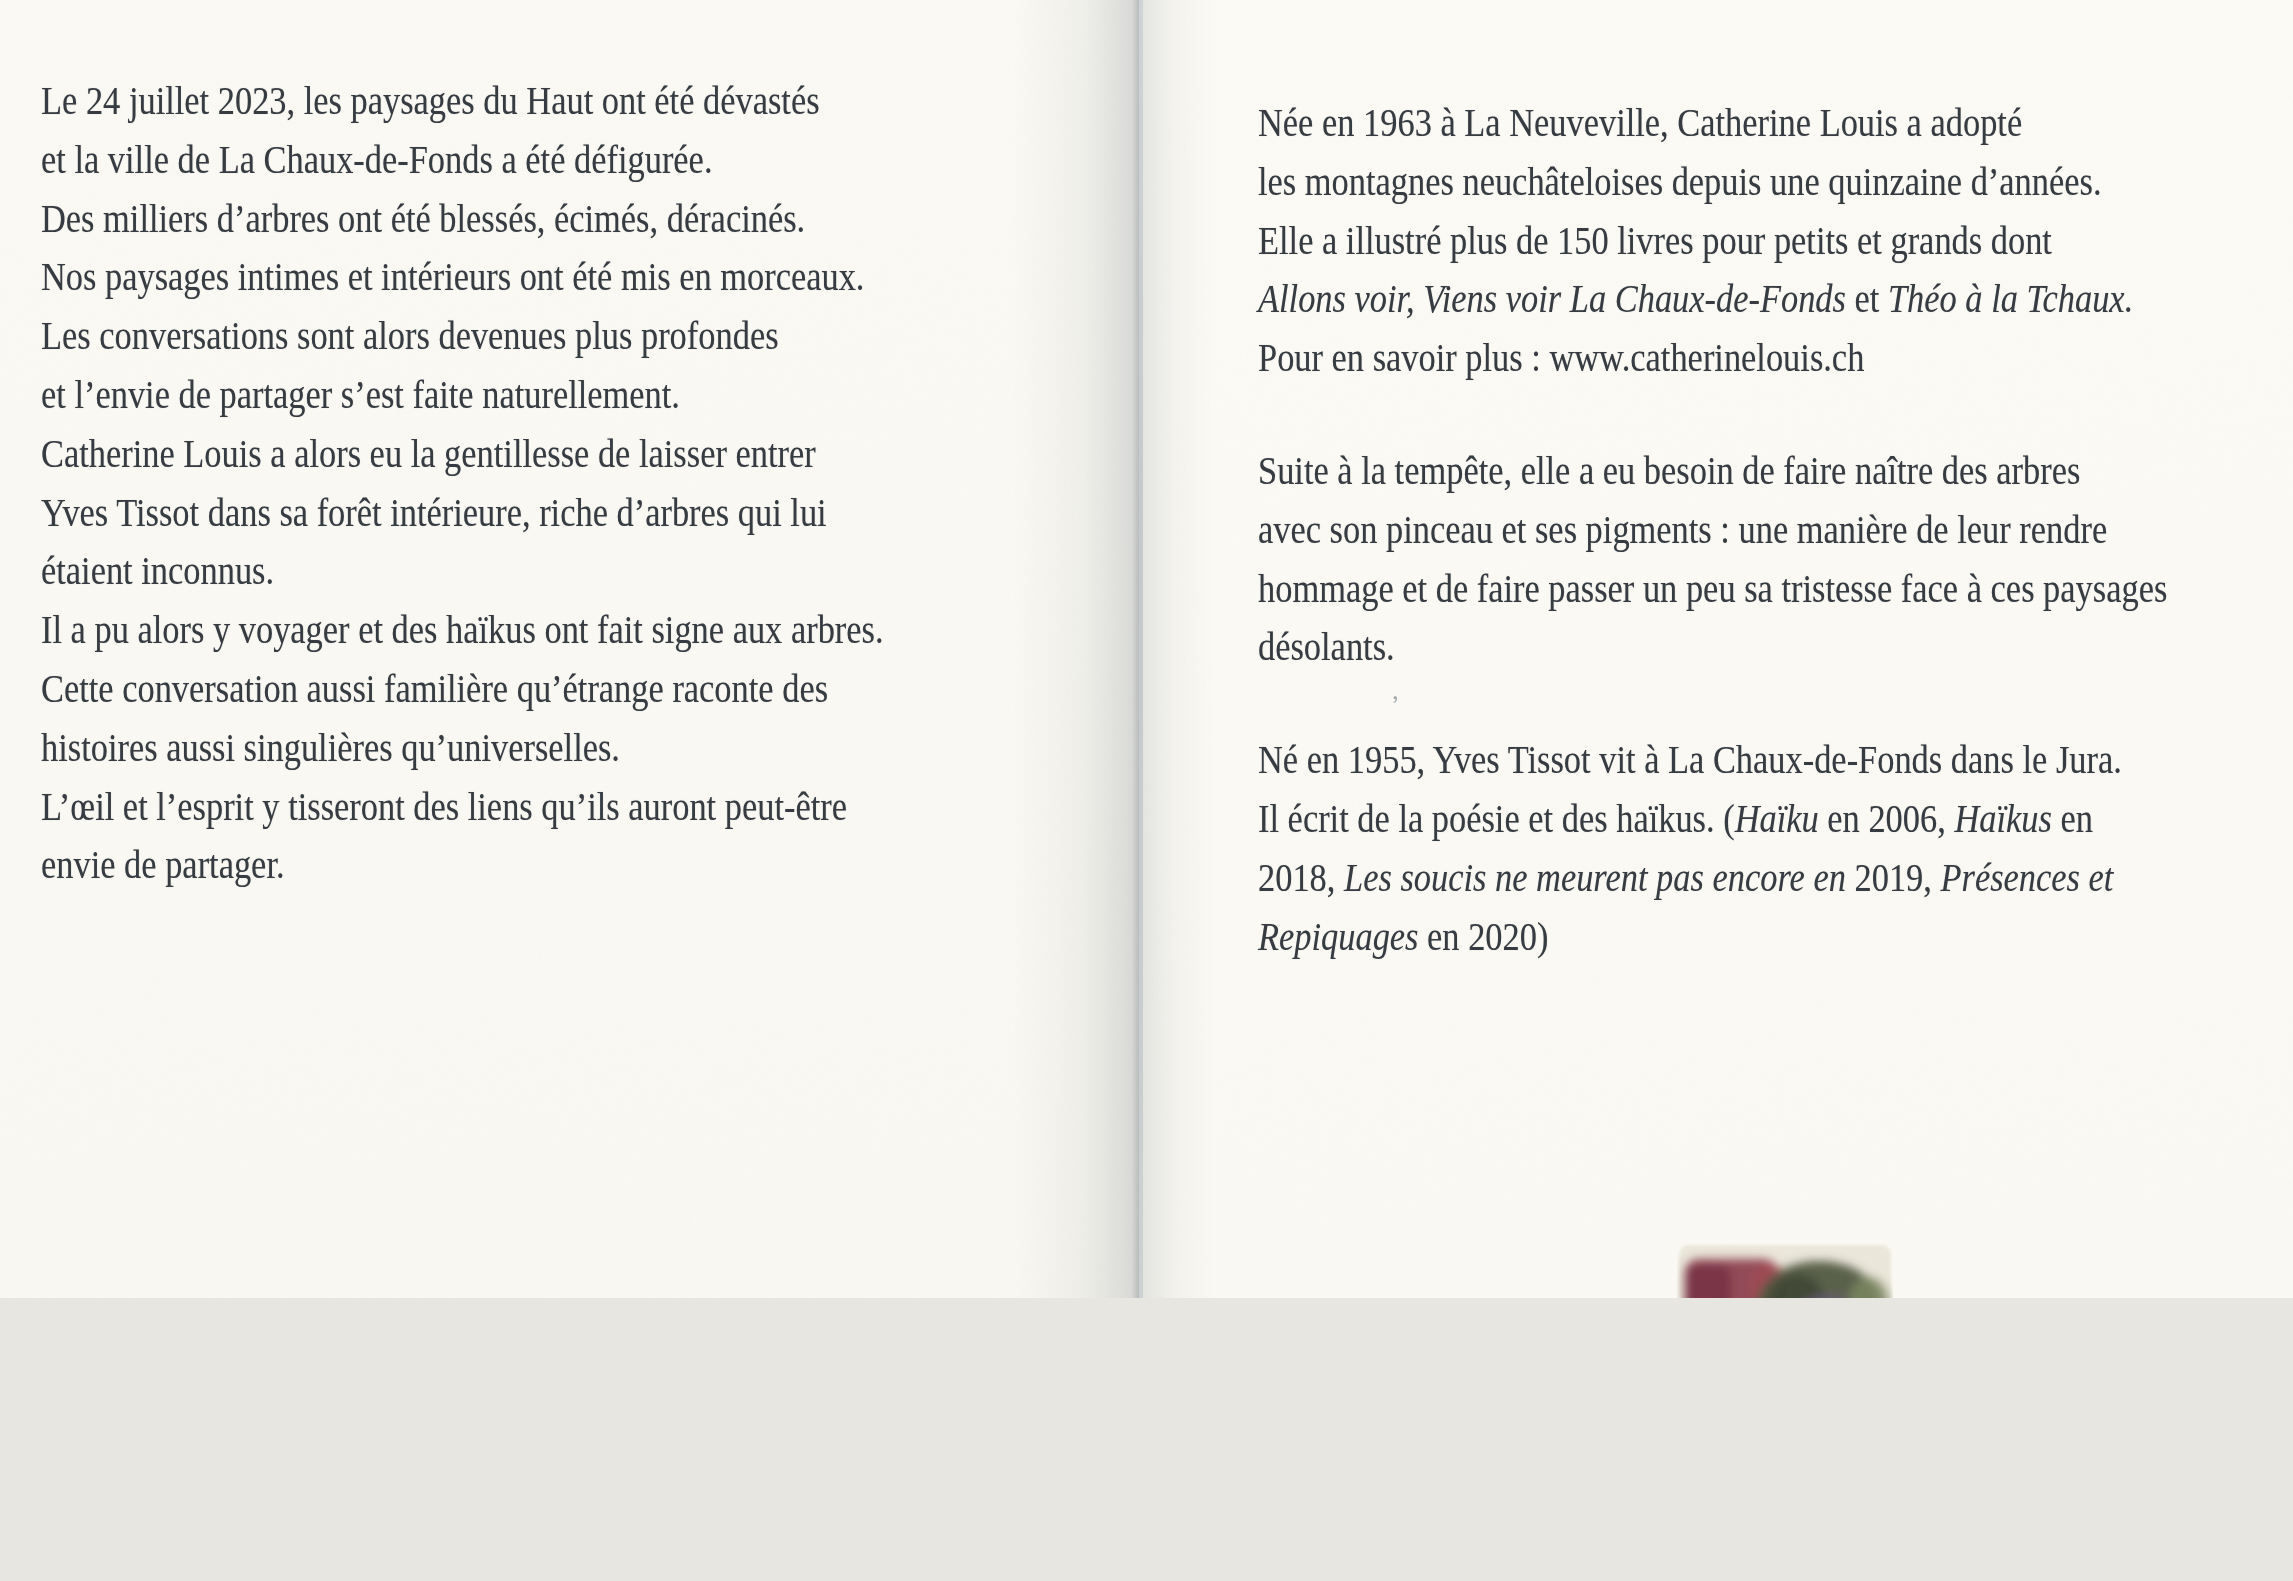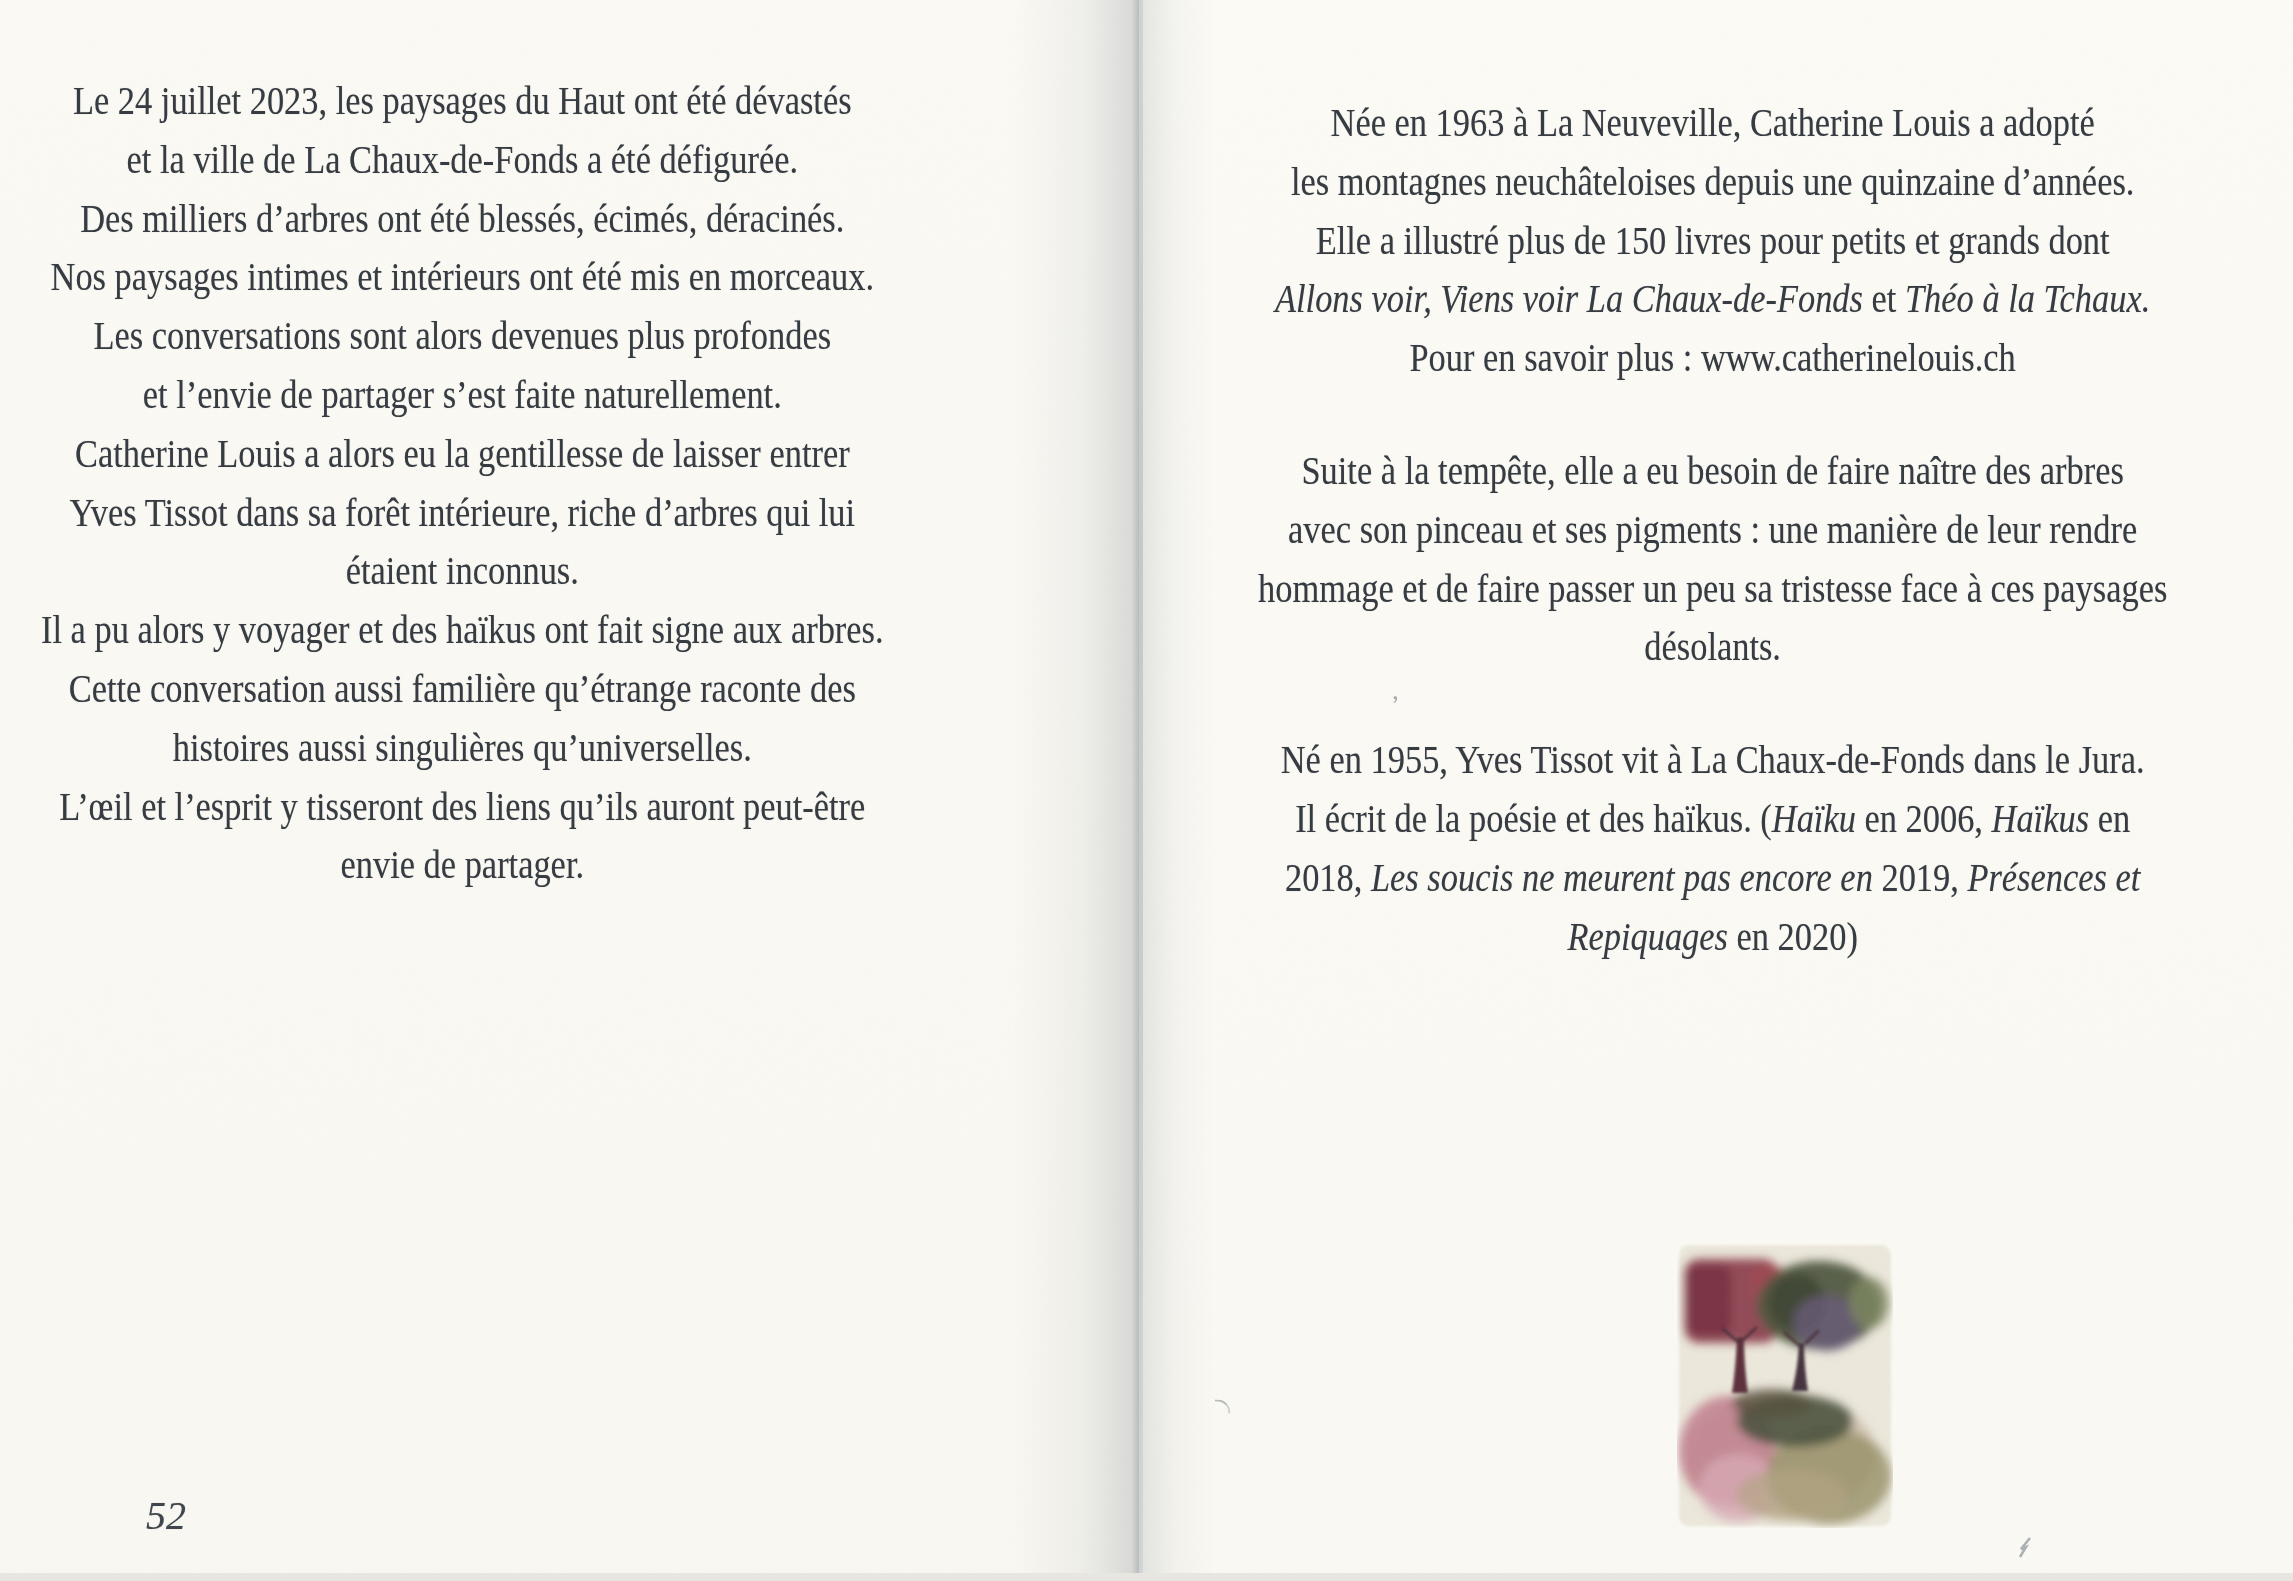--- a/index.html
+++ b/index.html
@@ -1,23 +1,22 @@
 <!DOCTYPE html>
 <html><head>
 <meta charset="utf-8">
 <style>
   html,body{margin:0;padding:0;background:#e8e6e0;}
   .spread{
     position:relative;
-    width:2293px;height:1573px;
+    width:2293px;height:1298px;
     overflow:hidden;
     background:#bef264;
     font-family:"Liberation Serif","DejaVu Serif",serif;
     color:var(--ink,#343a40);
-    text-align:center;
   }
   .page{position:absolute;top:0;height:1581px;}
   .page-left{left:0;width:1141px;background:linear-gradient(180deg,#fbfaf5 0%,#faf9f3 60%,#f9f8f2 100%);}
   .page-right{left:1141px;width:1152px;background:linear-gradient(180deg,#fcfbf6 0%,#fbfaf5 55%,#faf9f3 100%);}
   
   .gutter-shade-left{position:absolute;top:0;height:1581px;left:1012px;width:127px;
     background:linear-gradient(to right,rgba(150,155,158,0) 0%,rgba(150,155,158,0.10) 55%,rgba(128,135,140,0.26) 94%,rgba(108,116,122,0.45) 100%);}
   .gutter-line{position:absolute;top:0;height:1581px;left:1139px;width:4px;opacity:.8;
     background:linear-gradient(to bottom,#c6cbce 0%,#b7bec2 35%,#bfc5c8 70%,#c9cdd0 100%);}
   .gutter-shade-right{position:absolute;top:0;height:1581px;left:1143px;width:72px;

